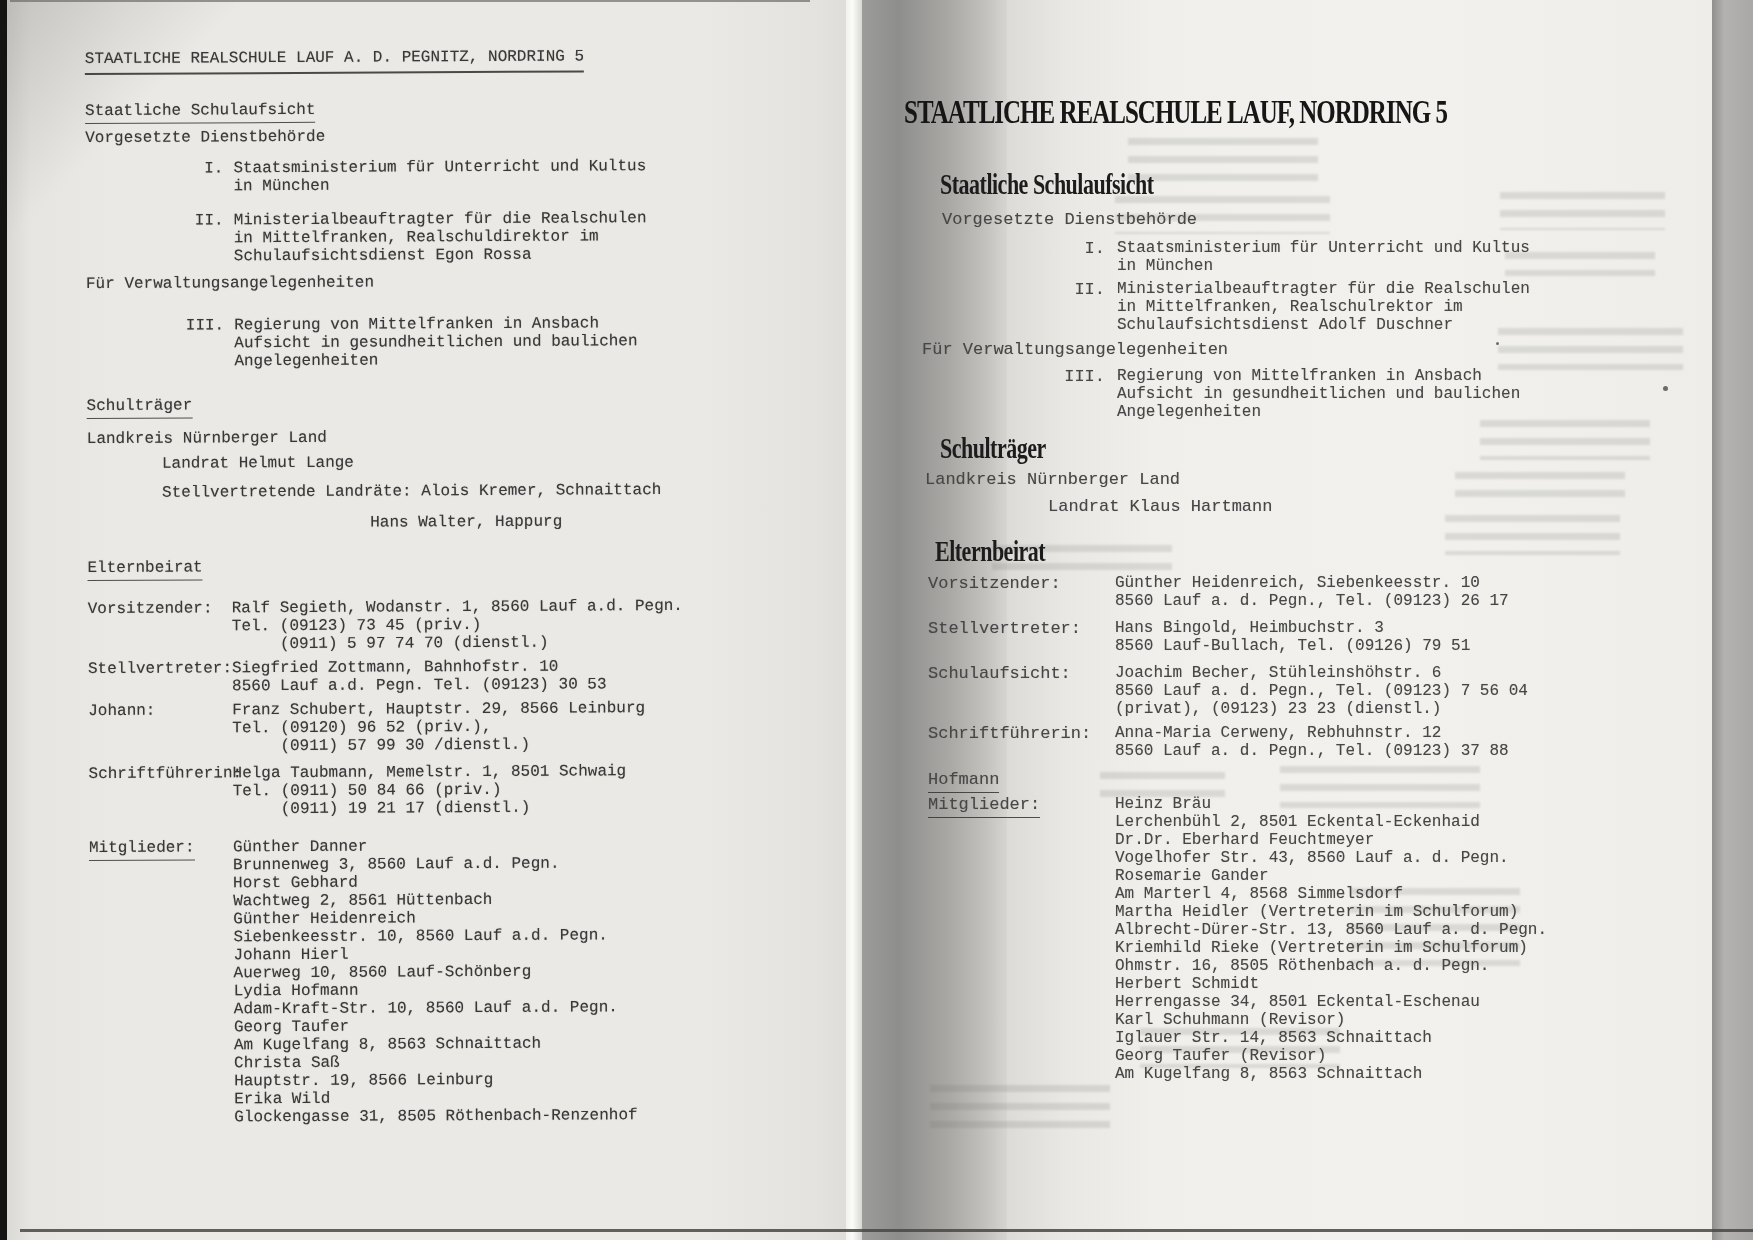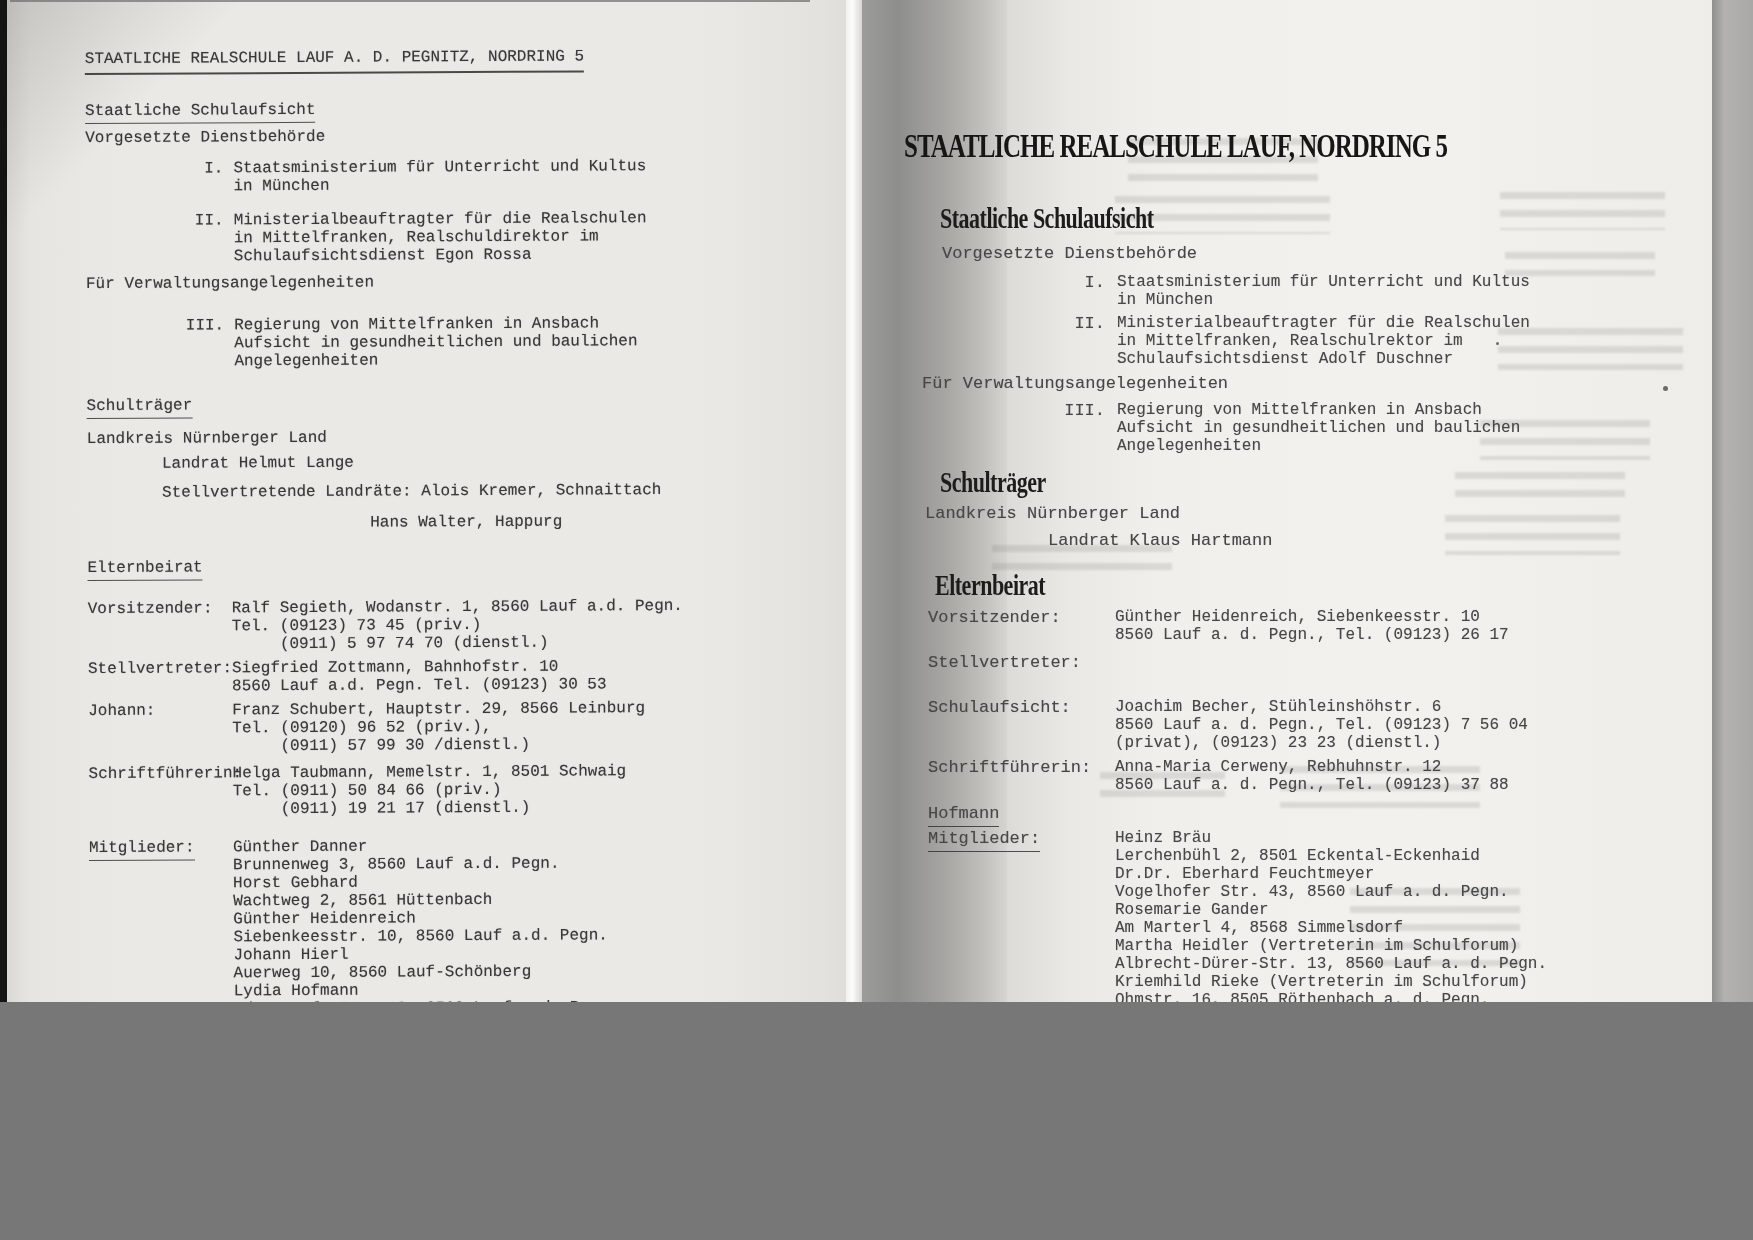--- a/index.html
+++ b/index.html
@@ -1,17 +1,17 @@
 <!DOCTYPE html>
 <html style="--paper_left: #eae9e5; --paper_right: #f1f0ec; --gutter_shadow: #8e8e8c; --right_margin: #a9a8a6; --ink_typewriter: #3a3a3a; --ink_serif: #1c1c1c;"><head>
 <meta charset="utf-8">
 <style>
   html,body { margin:0; padding:0; background:#777; }
   .scan {
-    position:relative; width:1753px; height:1002px; overflow:hidden;
+    position:relative; width:1753px; height:1240px; overflow:hidden;
     background:#efeeea;
     font-family:"Liberation Mono","DejaVu Sans Mono",monospace;
   }
   
   .band { position:absolute; top:0; height:100%; }
   .bg-left   { left:0;     width:852px;
     background:linear-gradient(90deg,#d6d5d1 0,#e6e5e1 30px,#eae9e5 120px,#eae9e5 700px,#e3e2de 820px,#dddcd8 852px); }
   .edge-hl   { left:846px; width:16px;
     background:linear-gradient(90deg,#f2f1ee,#fbfbf9 40%,#d8d7d3); }
   .gutter    { left:862px; width:145px;
@@ -41,21 +41,21 @@
   .lh185 { line-height:18.5px; } .lh195 { line-height:19.5px; }
   .lh17  { line-height:17px; }
   .u  { border-bottom:1.5px solid rgba(50,50,50,.85); padding-bottom:3px; width:max-content; }
   .u2 { border-bottom:2px solid rgba(45,45,45,.85); padding-bottom:5px; width:max-content; }
   .num { text-align:right; }
   .serif-h { font-family:"Liberation Serif","DejaVu Serif",serif; font-weight:700; color:#1c1c1c;
     font-size:22px; letter-spacing:-0.5px; transform:scaleY(1.35); transform-origin:left top; }
   .serif-title { font-family:"Liberation Serif","DejaVu Serif",serif; font-weight:700; color:#161616;
     font-size:25px; letter-spacing:-1px; transform:scaleY(1.32); transform-origin:left top; }
   .left-content  { position:absolute; inset:0; transform:rotate(-0.3deg); transform-origin:100px 100px; }
-  .right-content { position:absolute; inset:0;margin-top:34px; }
+  .right-content { position:absolute; inset:0; }
 </style>
 </head>
 <body>
 
 <div class="scan">
 
   <div class="band bg-left"></div>
   <div class="band edge-hl"></div>
   <div class="band gutter"></div>
   <div class="band bg-right"></div>
@@ -179,20 +179,22 @@
     <div class="abs mono-r" style="left:925px;top:470px">Landkreis Nürnberger Land</div>
     <div class="abs mono-r" style="left:1048px;top:497px">Landrat Klaus Hartmann</div>
 
     <div class="abs serif-h" style="left:935px;top:534px">Elternbeirat</div>
 
     <div class="abs mono-r" style="left:928px;top:574px">Vorsitzender:</div>
     <pre class="abs mono-r lines lh17" style="left:1115px;top:574px">Günther Heidenreich, Siebenkeesstr. 10
 8560 Lauf a. d. Pegn., Tel. (09123) 26 17</pre>
 
     <div class="abs mono-r" style="left:928px;top:619px">Stellvertreter:</div>
+    <pre class="abs mono-r lines lh17" style="left:1115px;top:619px">Hans Bingold, Heimbuchstr. 3
+8560 Lauf-Bullach, Tel. (09126) 79 51</pre>
 
     <div class="abs mono-r" style="left:928px;top:664px">Schulaufsicht:</div>
     <pre class="abs mono-r lines lh17" style="left:1115px;top:664px">Joachim Becher, Stühleinshöhstr. 6
 8560 Lauf a. d. Pegn., Tel. (09123) 7 56 04
 (privat), (09123) 23 23 (dienstl.)</pre>
 
     <div class="abs mono-r" style="left:928px;top:724px">Schriftführerin:</div>
     <pre class="abs mono-r lines lh17" style="left:1115px;top:724px">Anna-Maria Cerweny, Rebhuhnstr. 12
 8560 Lauf a. d. Pegn., Tel. (09123) 37 88</pre>
 

